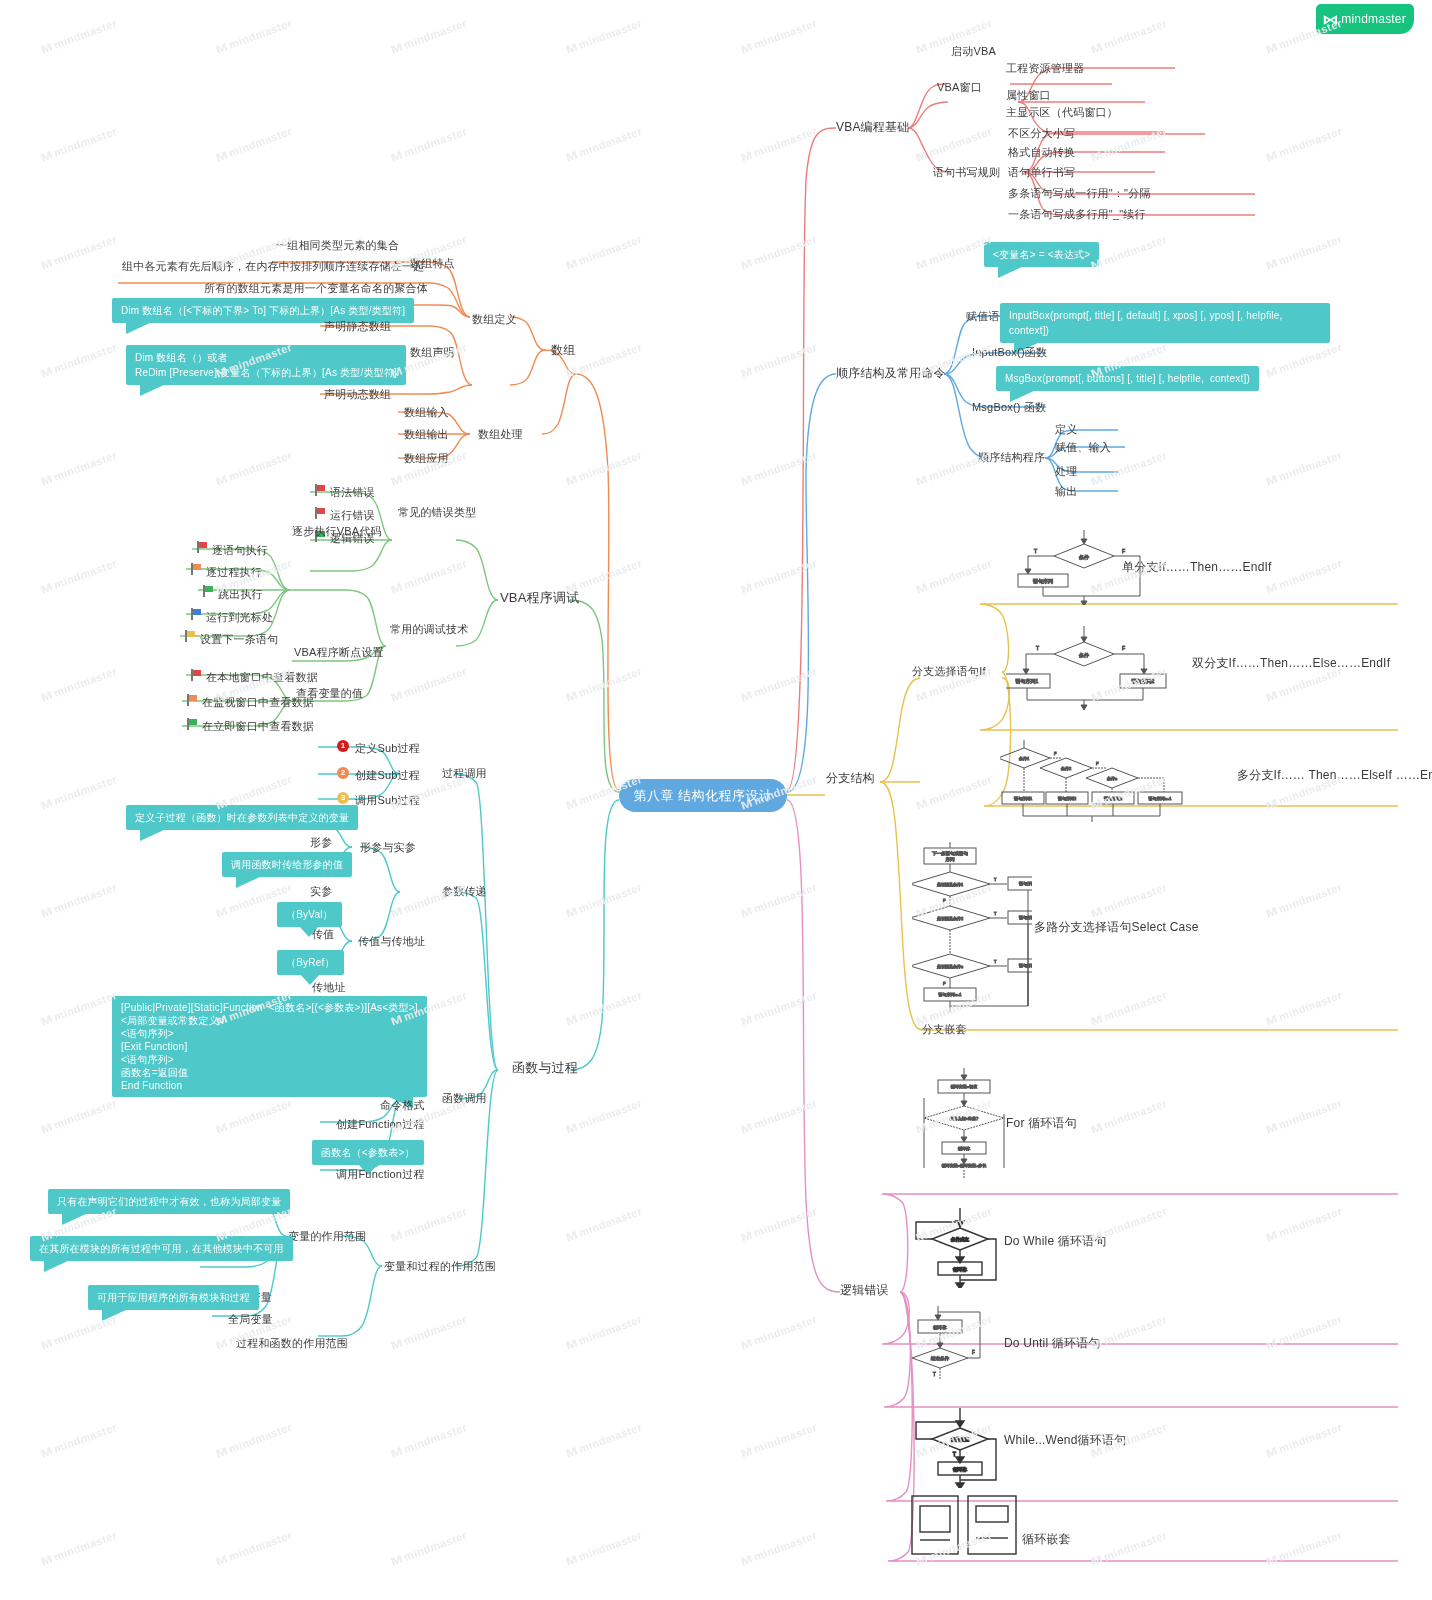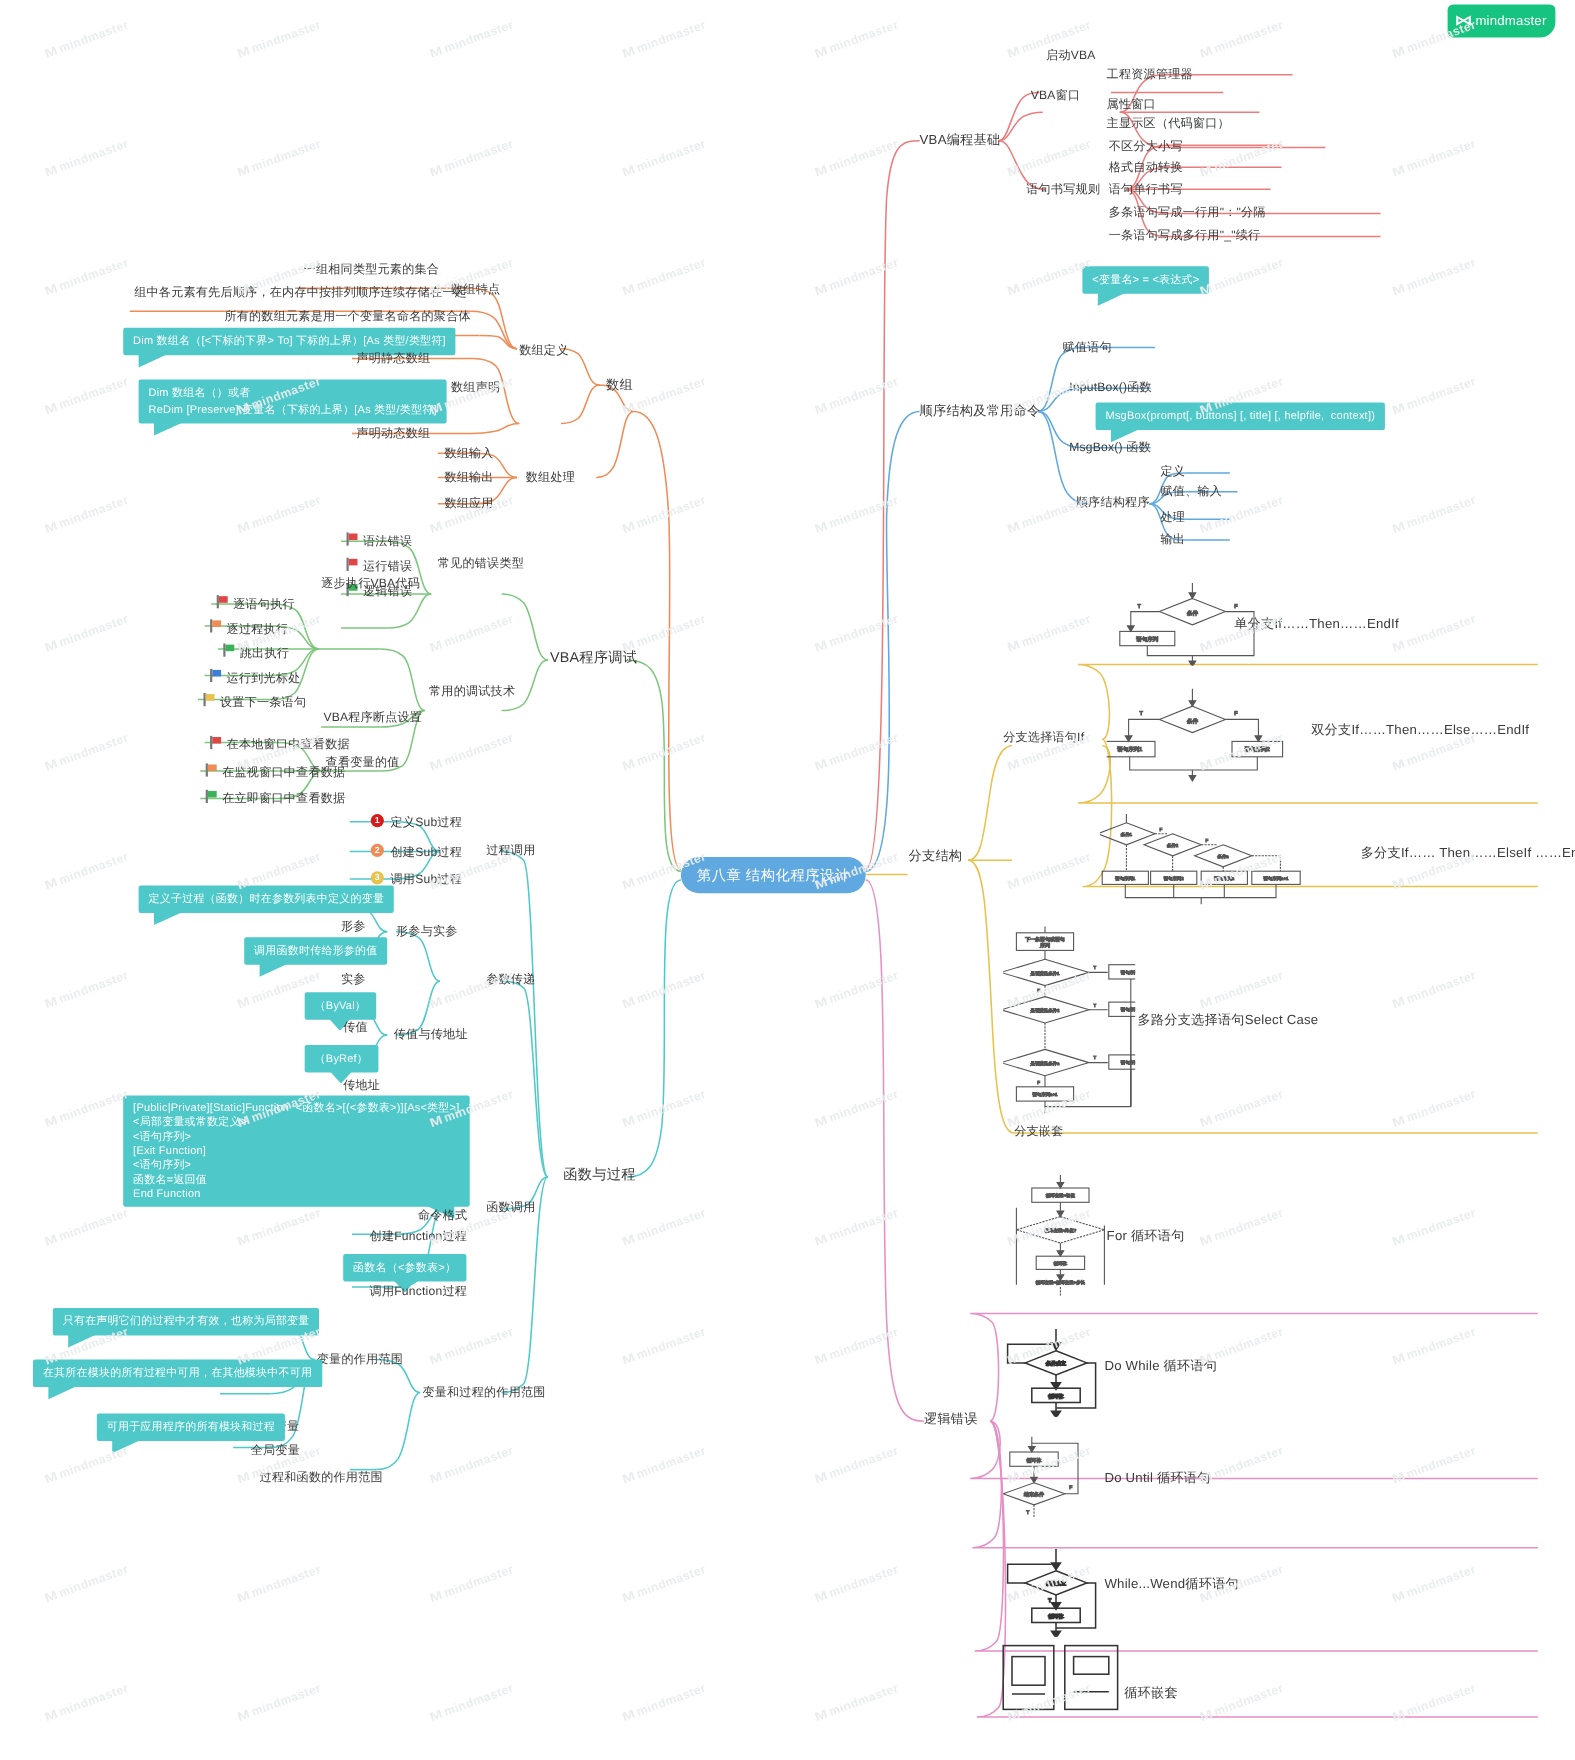--- a/index.html
+++ b/index.html
@@ -281,20 +281,22 @@
   <div class="lbl" style="left:933px; top:165px;">语句书写规则</div>
   <div class="lbl" style="left:1008px; top:126px;">不区分大小写</div>
   <div class="lbl" style="left:1008px; top:145px;text-align:right;">格式自动转换</div>
   <div class="lbl" style="left:1008px; top:165px;">语句单行书写</div>
   <div class="lbl" style="left:1008px; top:186px;">多条语句写成一行用"："分隔</div>
   <div class="lbl" style="left:1008px; top:207px;">一条语句写成多行用"_"续行</div>
 
   <div class="lbl md" style="left:836px; top:366px;">顺序结构及常用命令</div>
   <div class="callout tail-bl" style="left:984px; top:242px;">&lt;变量名&gt; = &lt;表达式&gt;</div>
   <div class="lbl" style="left:966px; top:309px;">赋值语句</div>
+  <div class="callout tail-bl" style="left:1000px; top:303px; max-width:330px; white-space:normal;">InputBox(prompt[, title] [, default] [, xpos] [, ypos] [,  helpfile,
+context])</div>
   <div class="lbl" style="left:972px; top:345px;">InputBox()函数</div>
   <div class="callout tail-bl" style="left:996px; top:366px;">MsgBox(prompt[, buttons] [, title] [, helpfile,  context])</div>
   <div class="lbl" style="left:972px; top:400px;">MsgBox() 函数</div>
   <div class="lbl" style="left:978px; top:450px;">顺序结构程序</div>
   <div class="lbl" style="left:1055px; top:422px;">定义</div>
   <div class="lbl" style="left:1055px; top:440px;">赋值、输入</div>
   <div class="lbl" style="left:1055px; top:464px;">处理</div>
   <div class="lbl" style="left:1055px; top:484px;">输出</div>
 
   <div class="lbl md" style="left:826px; top:771px;">分支结构</div>

